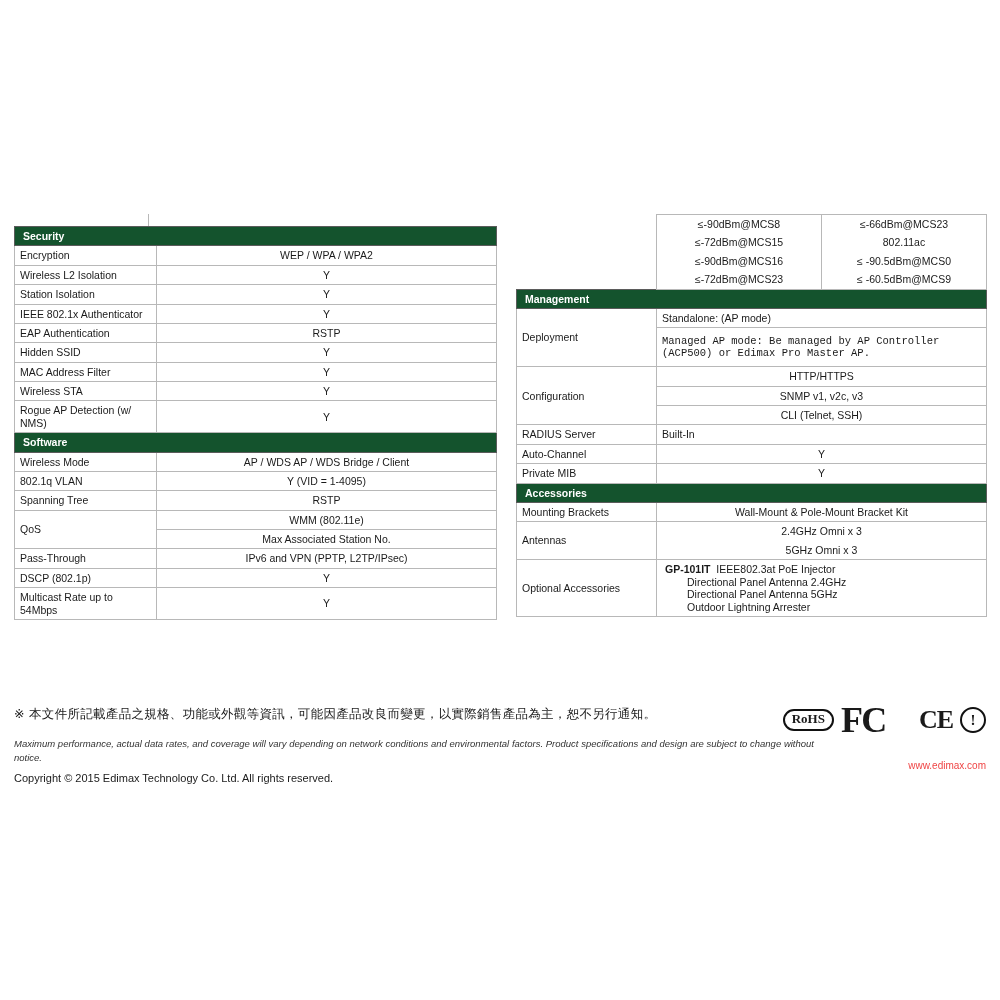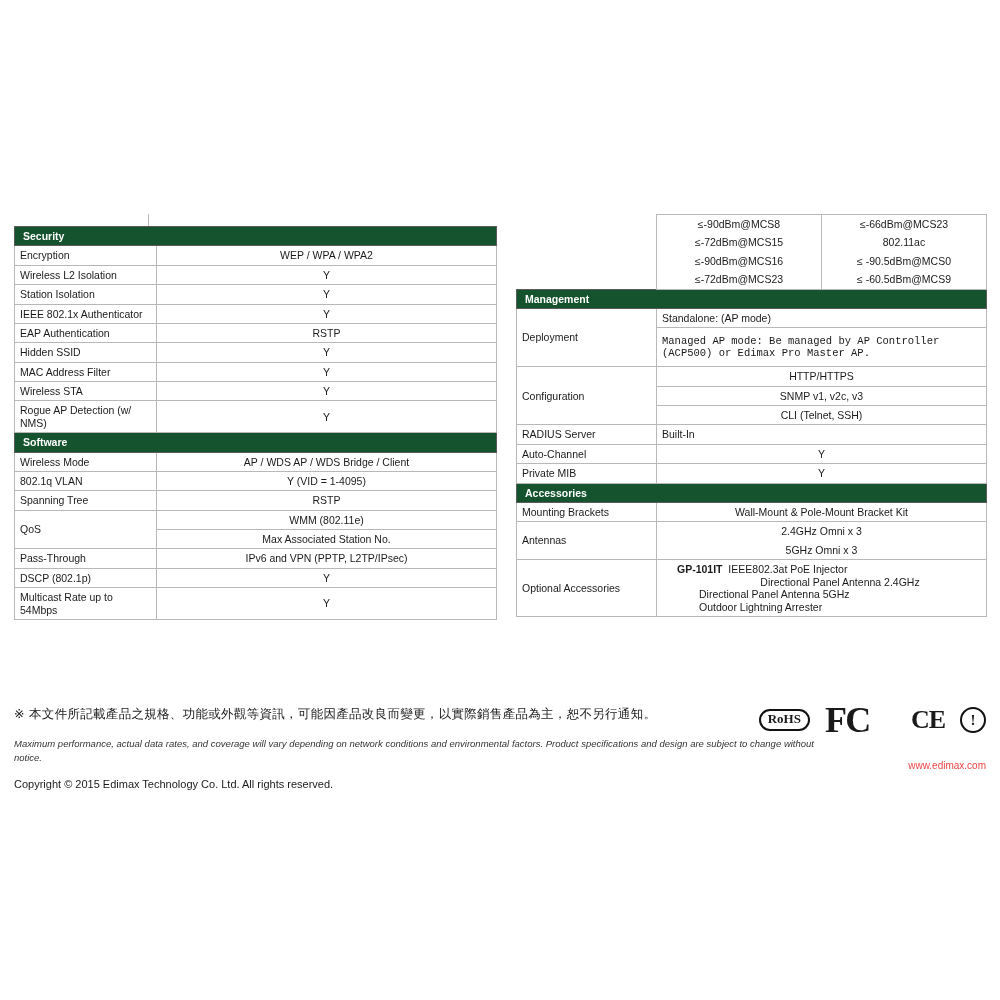--- a/index.html
+++ b/index.html
@@ -95,30 +95,30 @@
     color: #333333;
     text-align: justify;
     width: 800px;
     line-height: 1.5;
     margin: 0;
     font-style: italic;
   }
   .copyright {
     font-size: 11px;
     color: #1a1a1a;
-    margin-top: 12px;
+    margin-top: 6px;
   }
 
   .cert-row {
     position: absolute;
     right: 14px;
     top: 702px;
     display: flex;
     align-items: center;
-    gap: 15px;
+    gap: 7px;
   }
   .rohs {
     border: 2px solid #111;
     border-radius: 12px;
     padding: 1px 7px 2px 7px;
     font-size: 13px;
     font-weight: bold;
     font-family: "Liberation Serif", serif;
     line-height: 1.1;
   }
@@ -333,23 +333,23 @@
         <td class="lft nb-bottom" rowspan="2">Antennas</td>
         <td class="ctr nb-bottom" colspan="2">2.4GHz Omni x  3</td>
       </tr>
       <tr>
         <td class="ctr nb-top" colspan="2">5GHz Omni x 3</td>
       </tr>
       <tr>
         <td class="lft">
           <span class="stack-line">Optional Accessories</span>
         </td>
-        <td class="lft" colspan="2" style="padding-left:20px;">
+        <td class="lft" colspan="2" style="padding-left:8px;">
           <span class="stack-line"><span class="bold-inline">GP-101IT</span>&nbsp;&nbsp;IEEE802.3at PoE Injector</span>
-          <span class="stack-line" style="padding-left:22px;text-align:center;">Directional Panel Antenna 2.4GHz</span>
+          <span class="stack-line" style="padding-left:22px;">Directional Panel Antenna 2.4GHz</span>
           <span class="stack-line" style="padding-left:22px;">Directional Panel Antenna 5GHz</span>
           <span class="stack-line" style="padding-left:22px;">Outdoor Lightning Arrester</span>
         </td>
       </tr>
     </tbody>
   </table>
 
   <div class="footer">
     <p class="note-cjk">※ 本文件所記載產品之規格、功能或外觀等資訊，可能因產品改良而變更，以實際銷售產品為主，恕不另行通知。</p>
     <p class="legal">Maximum performance, actual data rates, and coverage will vary depending on network conditions and environmental factors. Product specifications and design are subject to change without notice.</p>

